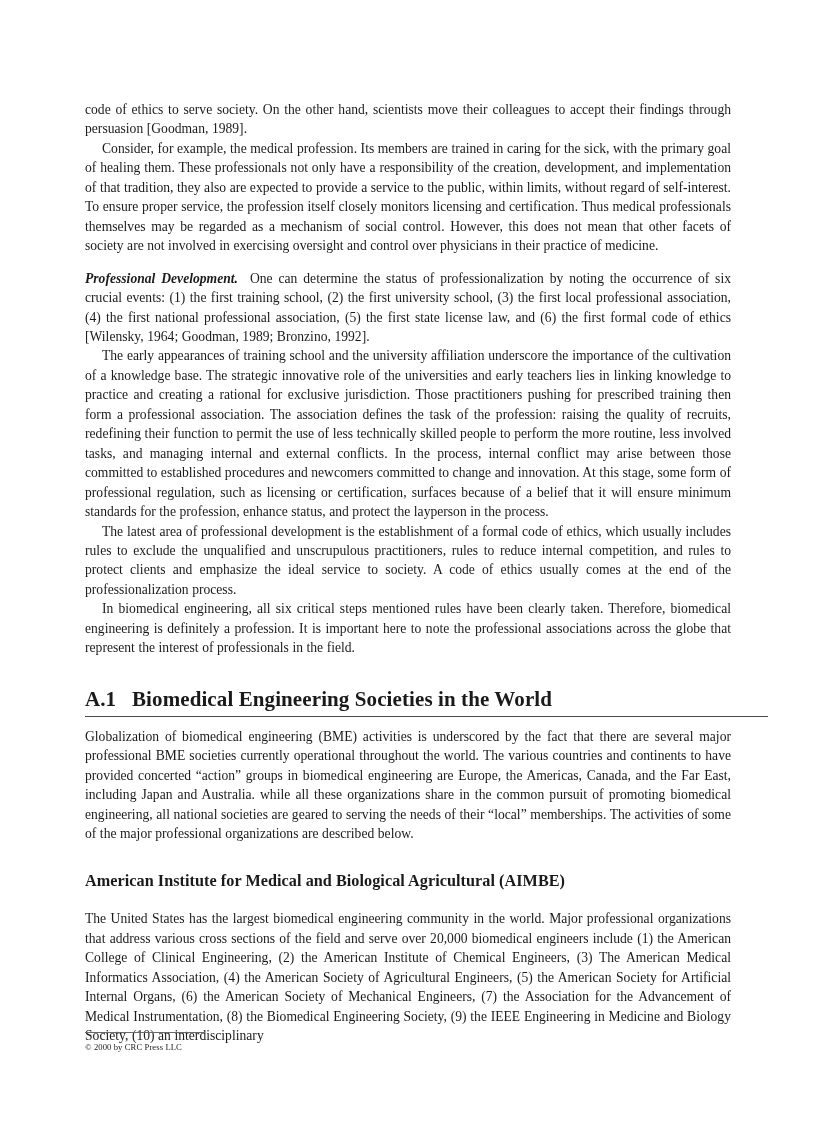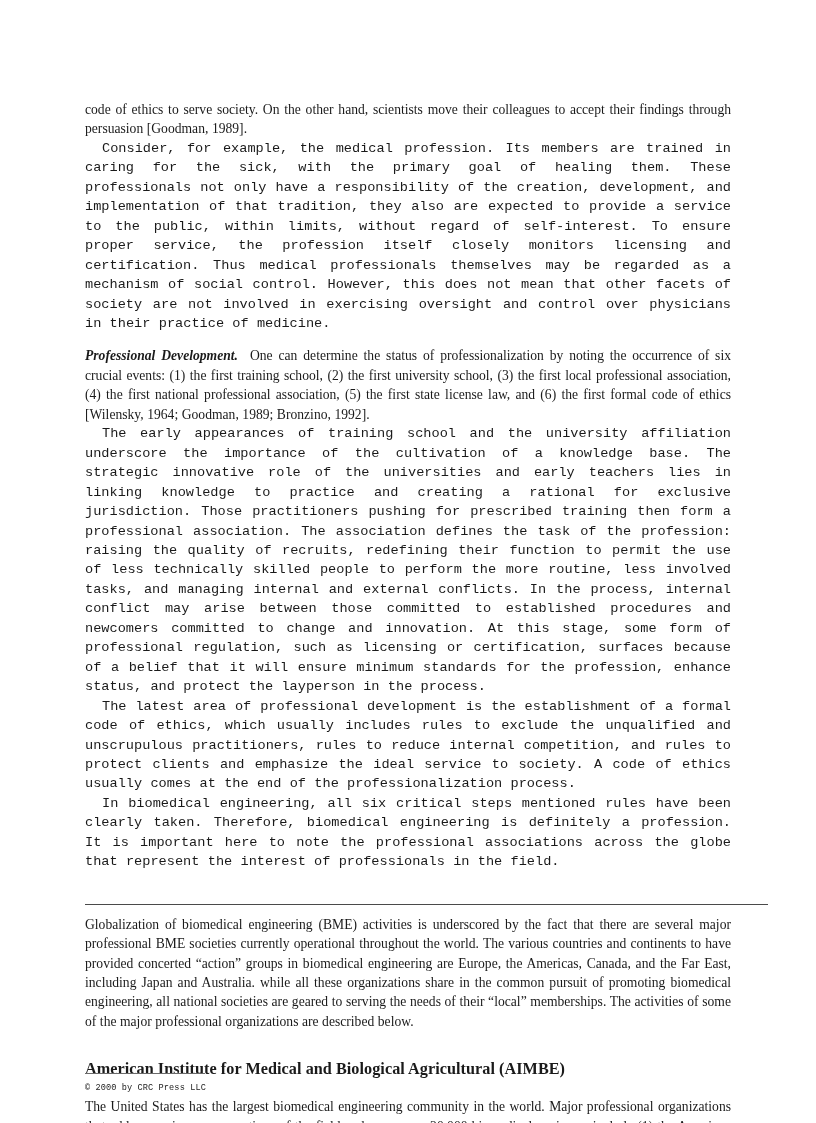--- a/index.html
+++ b/index.html
@@ -39,21 +39,20 @@
     line-height: 19.45px;
     text-align: justify;
     text-indent: 0;
     hyphens: none;
     letter-spacing: 0.01px;
     word-spacing: 0.1px;
   }
 
   p.indented {
     text-indent: 17px;
-    font-family: Liberation Mono, monospace;
   }
 
   .lead-in {
     font-weight: bold;
     font-style: italic;
     margin-top: 22px;
   }
   .lead-gap {
     display: inline-block;
     width: 12px;
@@ -87,23 +86,22 @@
   }
 
   .block-gap-lg { height: 28px; }
   .block-gap-md { height: 18px; }
   .block-gap-sm { height: 13px; }
   .block-gap-xs { height: 10px; }
 
   .footer {
     position: absolute;
     left: 85px;
-    top: 1073px;
+    top: 1032px;
     width: 646px;
-    font-family: Liberation Mono, monospace;
   }
   .footer-rule {
     border: 0;
     border-top: 1.4px solid #6a6a6a;
     margin: 0;
     width: 120px;
     height: 0;
   }
   .footer-text {
     margin: 9px 0 0 0;
@@ -129,20 +127,21 @@
     <p class="body-par"><span class="lead-in">Professional Development.</span><span class="lead-gap"></span><span>One can determine the status of professionalization by noting the occurrence of six crucial events: (1) the first training school, (2) the first university school, (3) the first local professional association, (4) the first national professional association, (5) the first state license law, and (6) the first formal code of ethics [Wilensky, 1964; Goodman, 1989; Bronzino, 1992].</span></p>
 
     <p class="body-par indented">The early appearances of training school and the university affiliation underscore the importance of the cultivation of a knowledge base. The strategic innovative role of the universities and early teachers lies in linking knowledge to practice and creating a rational for exclusive jurisdiction. Those practitioners pushing for prescribed training then form a professional association. The association defines the task of the profession: raising the quality of recruits, redefining their function to permit the use of less technically skilled people to perform the more routine, less involved tasks, and managing internal and external conflicts. In the process, internal conflict may arise between those committed to established procedures and newcomers committed to change and innovation. At this stage, some form of professional regulation, such as licensing or certification, surfaces because of a belief that it will ensure minimum standards for the profession, enhance status, and protect the layperson in the process.</p>
 
     <p class="body-par indented">The latest area of professional development is the establishment of a formal code of ethics, which usually includes rules to exclude the unqualified and unscrupulous practitioners, rules to reduce internal competition, and rules to protect clients and emphasize the ideal service to society. A code of ethics usually comes at the end of the professionalization process.</p>
 
     <p class="body-par indented">In biomedical engineering, all six critical steps mentioned rules have been clearly taken. Therefore, biomedical engineering is definitely a profession. It is important here to note the professional associations across the globe that represent the interest of professionals in the field.</p>
 
     <div class="block-gap-lg"></div>
 
+    <h2 class="section-head"><span class="sec-num">A.1</span><span>Biomedical Engineering Societies in the World</span></h2>
 
     <hr class="head-rule">
 
     <div class="block-gap-xs"></div>
 
     <p class="body-par">Globalization of biomedical engineering (BME) activities is underscored by the fact that there are several major professional BME societies currently operational throughout the world. The various countries and continents to have provided concerted “action” groups in biomedical engineering are Europe, the Americas, Canada, and the Far East, including Japan and Australia. while all these organizations share in the common pursuit of promoting biomedical engineering, all national societies are geared to serving the needs of their “local” memberships. The activities of some of the major professional organizations are described below.</p>
 
     <div class="block-gap-lg"></div>
 
     <h3 class="sub-head">American Institute for Medical and Biological Agricultural (AIMBE)</h3>

